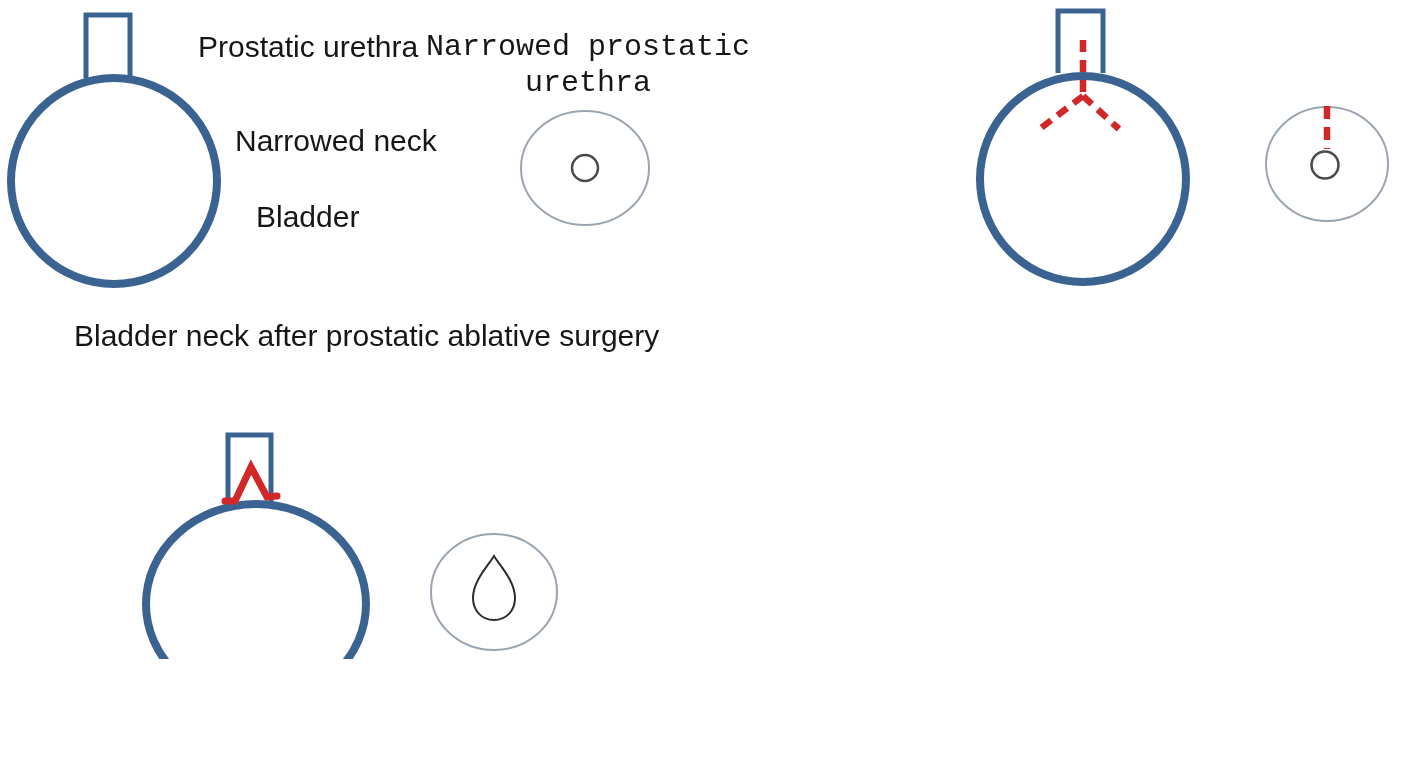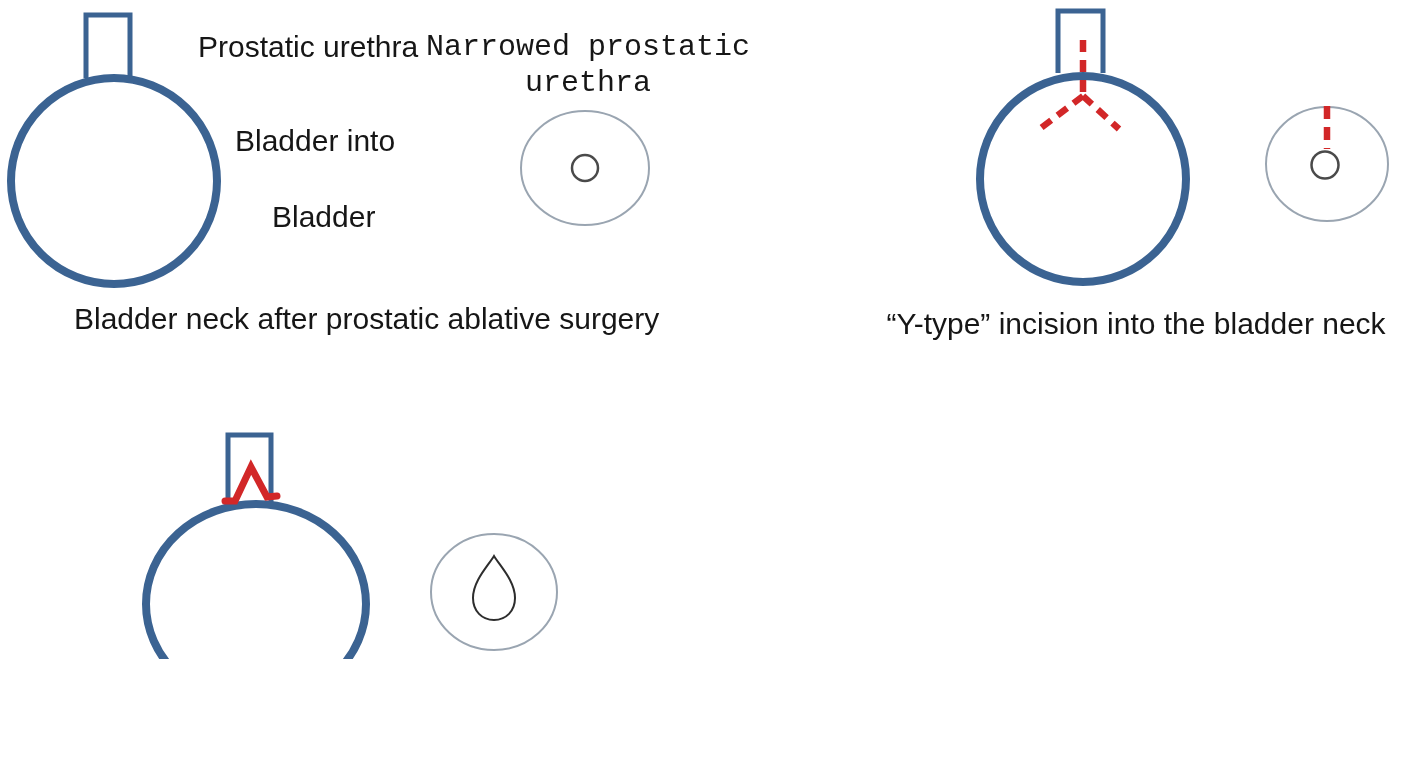--- a/index.html
+++ b/index.html
@@ -64,20 +64,19 @@
       <ellipse class="bladder-stroke" cx="256" cy="604" rx="110" ry="100"></ellipse>
       <polyline class="repair" points="225,501 235,501 251,467 267,497 277,496"></polyline>
       <ellipse class="section-stroke" cx="494" cy="592" rx="63" ry="58"></ellipse>
       <path class="teardrop-stroke" d="M 494 556 C 500 566 515 581 515 598 C 515 611 506 620 494 620 C 482 620 473 611 473 598 C 473 581 488 566 494 556 Z"></path>
     </g>
   </svg>
 
   <div class="lbl" style="left:198px;top:29px">Prostatic urethra</div>
   <div class="lbl center multiline" style="left:588px;top:29px">Narrowed prostatic
 urethra</div>
-  <div class="lbl" style="left:235px;top:123px">Bladder into</div>
-  <div class="lbl" style="left:272px;top:199px">Bladder</div>
-  <div class="caption" style="left:74px;top:302px">Bladder neck after prostatic ablative surgery</div>
+  <div class="lbl" style="left:235px;top:123px">Narrowed neck</div>
+  <div class="lbl" style="left:256px;top:199px">Bladder</div>
+  <div class="caption" style="left:74px;top:319px">Bladder neck after prostatic ablative surgery</div>
 
-  <div class="caption center" style="left:1136px;top:307px">“Y-type” incision into the bladder neck</div>
 
 
 </div>
 
 </body></html>

